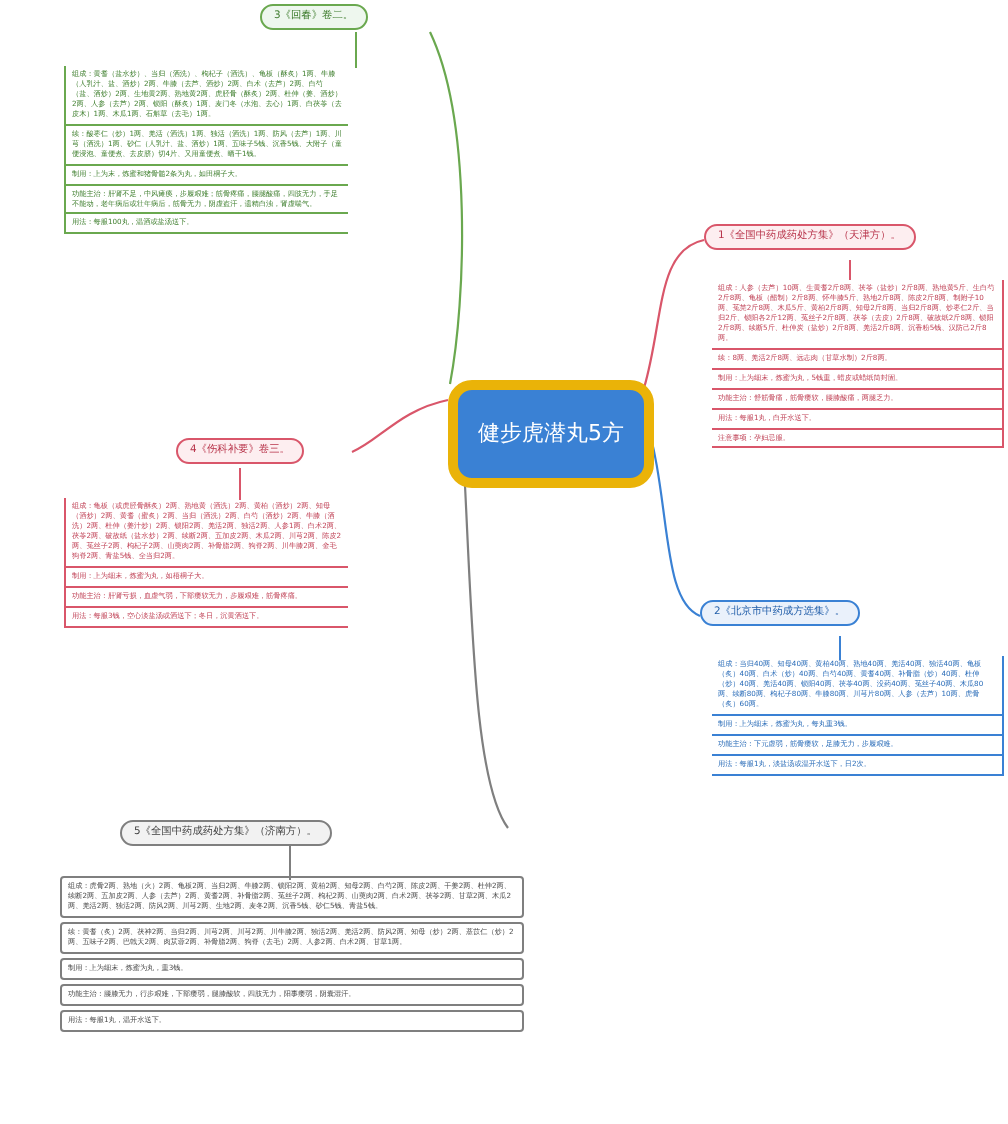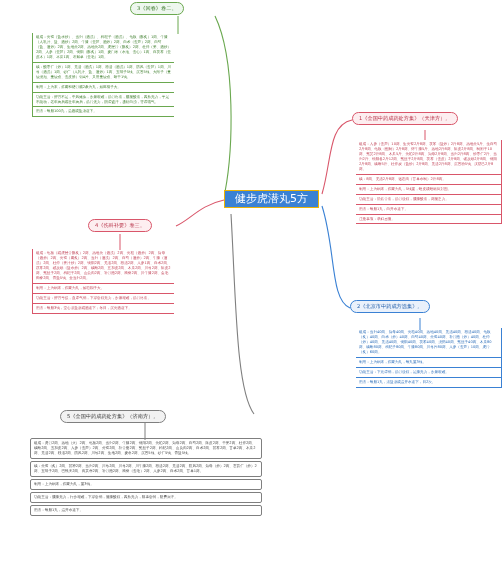--- a/index.html
+++ b/index.html
@@ -9,26 +9,26 @@
     font-family:"DejaVu Sans","Liberation Sans",sans-serif;
     position:relative;overflow:hidden;
   }
   #canvas{position:absolute;left:0;top:0;width:504px;height:562px;}
   svg.links{position:absolute;left:0;top:0;width:504px;height:562px;pointer-events:none;}
 
   
   .center-node{
     position:absolute;
     background:#3a81d4;
-    border:1px solid #eab308;
-    border-radius:0;
+    border:5px solid #eab308;
+    border-radius:12px;
     color:#ffffff;
     font-size:11px;
     line-height:1.1;
-    padding:2px 10px;
+    padding:16px 10px;
     white-space:nowrap;
     z-index:20;
   }
 
   
   .pill{
     position:absolute;
     border-radius:7px;
     padding:2px 6px;
     font-size:5.2px;

